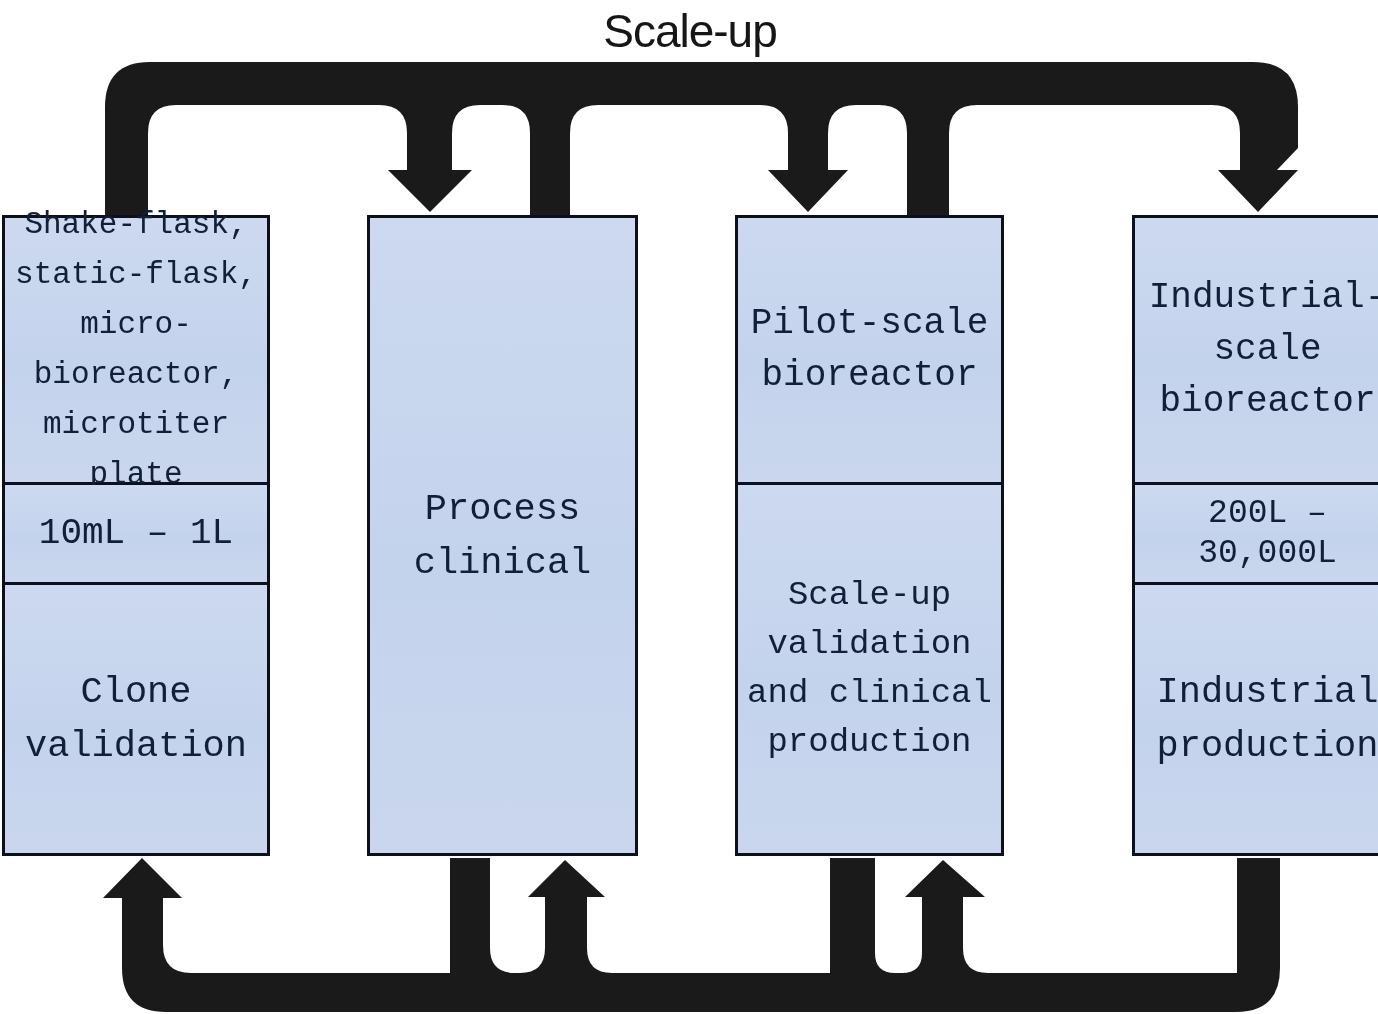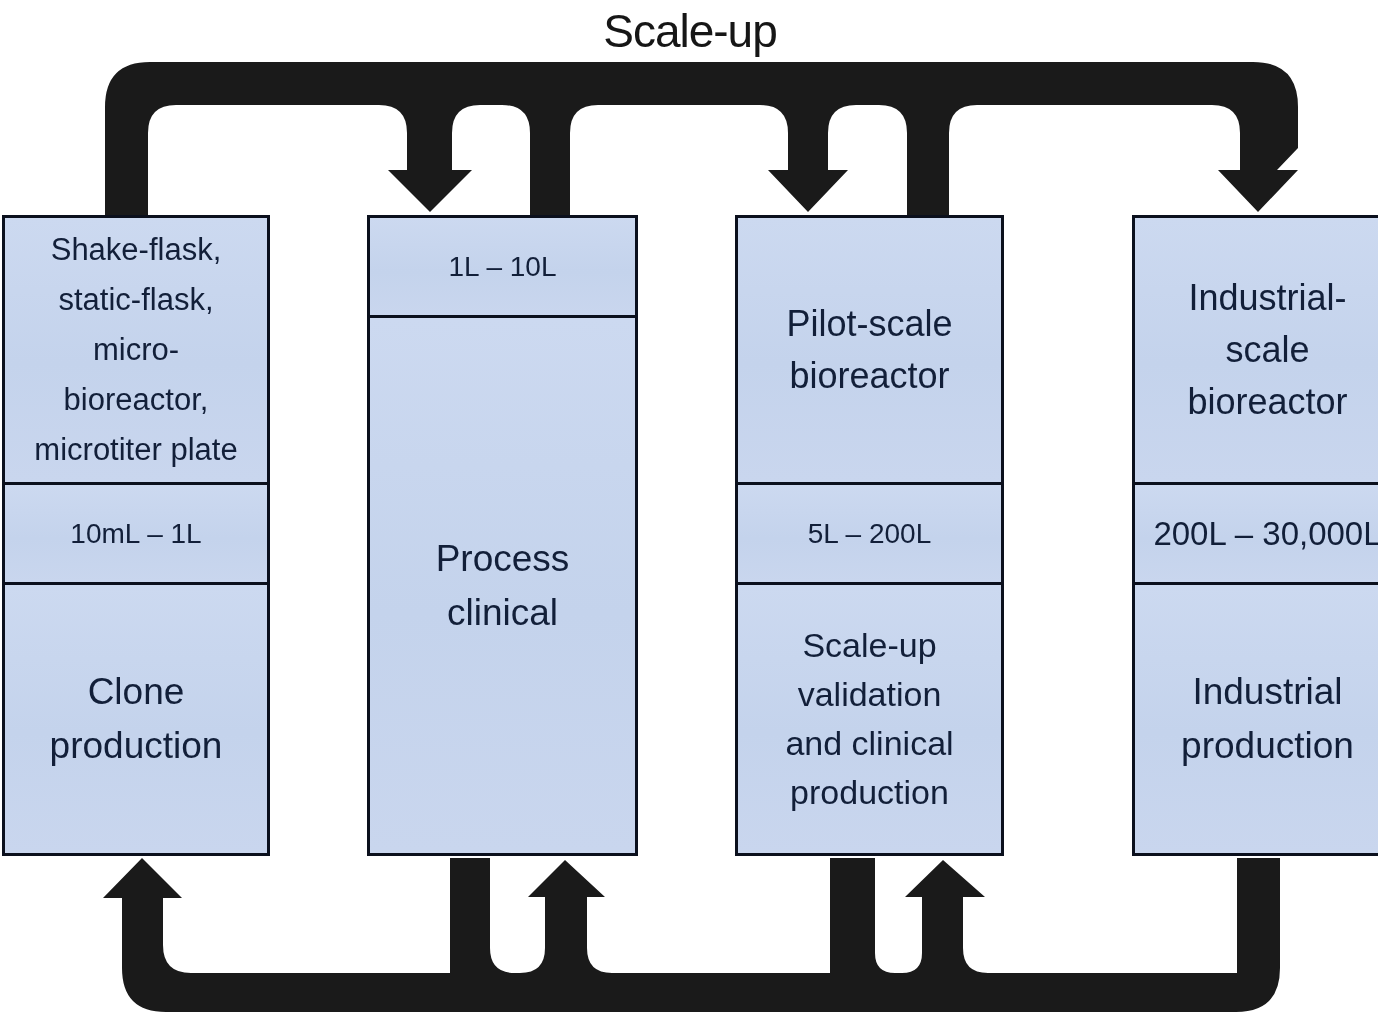--- a/index.html
+++ b/index.html
@@ -19,32 +19,33 @@
     letter-spacing:-1px;
     color:#161616;
   }
   .title .t-inner{display:inline-block;transform:translateX(1px);}
   .col{
     position:absolute;top:215px;height:641px;
     box-sizing:border-box;
     border:3px solid #0b101d;
     display:flex;flex-direction:column;
     background:#000000;
+    font-family:Liberation Mono, monospace;
   }
   .cell{
     box-sizing:border-box;
     display:flex;align-items:center;justify-content:center;
     text-align:center;
     white-space:pre-line;
     color:#121f39;
     background:linear-gradient(180deg,#ccd9f0 0%,#c4d3ec 55%,#c9d6ee 100%);
   }
   .c-equip{height:267px;border-bottom:3px solid #0b101d;font-size:36px;line-height:52px;}
   .c-equip.dense{font-size:31px;line-height:50px;}
-  .c-vol{height:100px;border-bottom:3px solid #0b101d;font-size:28px;line-height:40px;}
+  .c-vol{height:100px;border-bottom:3px solid #0b101d;font-size:36px;line-height:40px;}
   .c-purp{flex:1;font-size:37px;line-height:54px;}
   .c-purp.lines4{font-size:34px;line-height:49px;}
 </style>
 </head>
 <body>
 
 <div class="stage">
 
   <svg class="arrows-svg" viewBox="0 0 1378 1014" aria-hidden="true">
 
@@ -90,33 +91,31 @@
   <div class="title"><span class="t-inner">Scale-up</span></div>
 
   <div class="col" style="left:2px;width:268px;">
     <div class="cell c-equip dense">Shake-flask,
 static-flask,
 micro-
 bioreactor,
 microtiter plate</div>
     <div class="cell c-vol">10mL – 1L</div>
     <div class="cell c-purp">Clone
-production</div>
+validation</div>
   </div>
 
   <div class="col" style="left:367px;width:271px;">
-    <div class="cell c-vol">1L – 10L</div>
     <div class="cell c-purp">Process
 clinical</div>
   </div>
 
   <div class="col" style="left:735px;width:269px;">
     <div class="cell c-equip">Pilot-scale
 bioreactor</div>
-    <div class="cell c-vol">5L – 200L</div>
     <div class="cell c-purp lines4">Scale-up
 validation
 and clinical
 production</div>
   </div>
 
   <div class="col" style="left:1103px;width:271px;margin-left:29px;">
     <div class="cell c-equip">Industrial-
 scale
 bioreactor</div>

